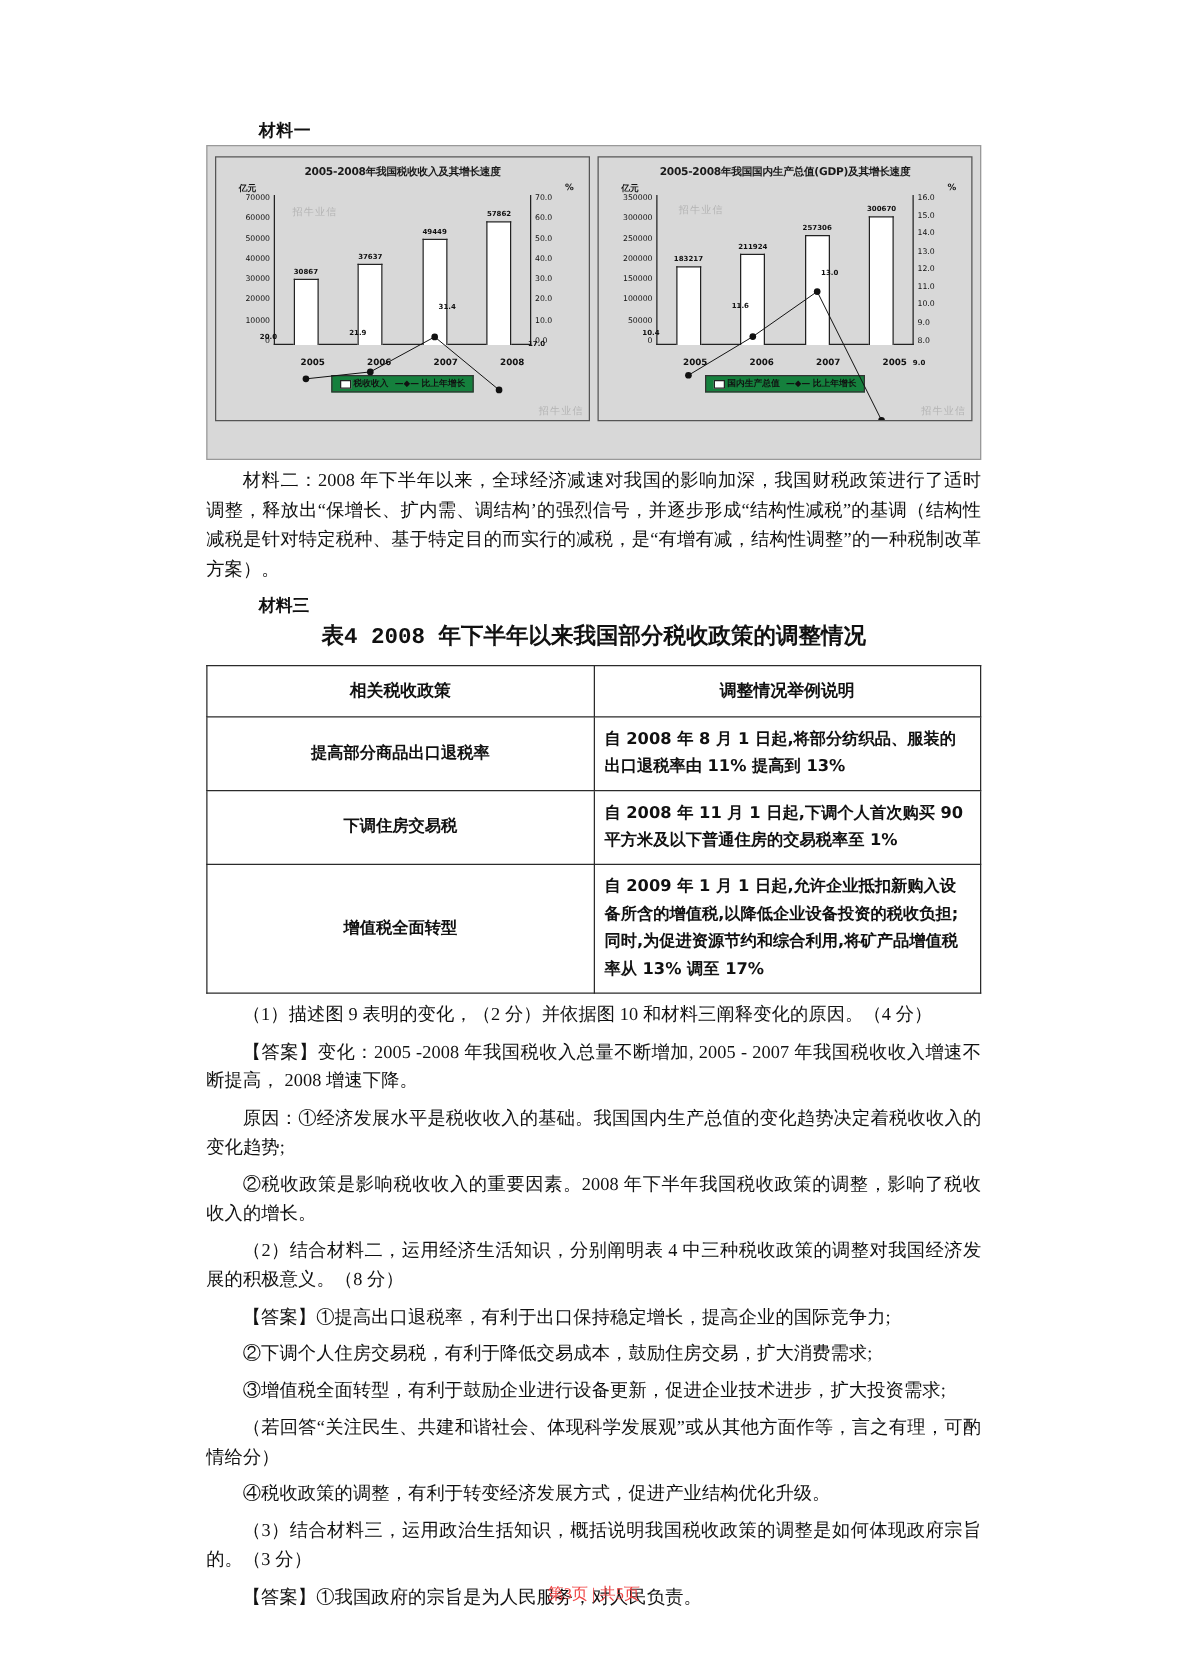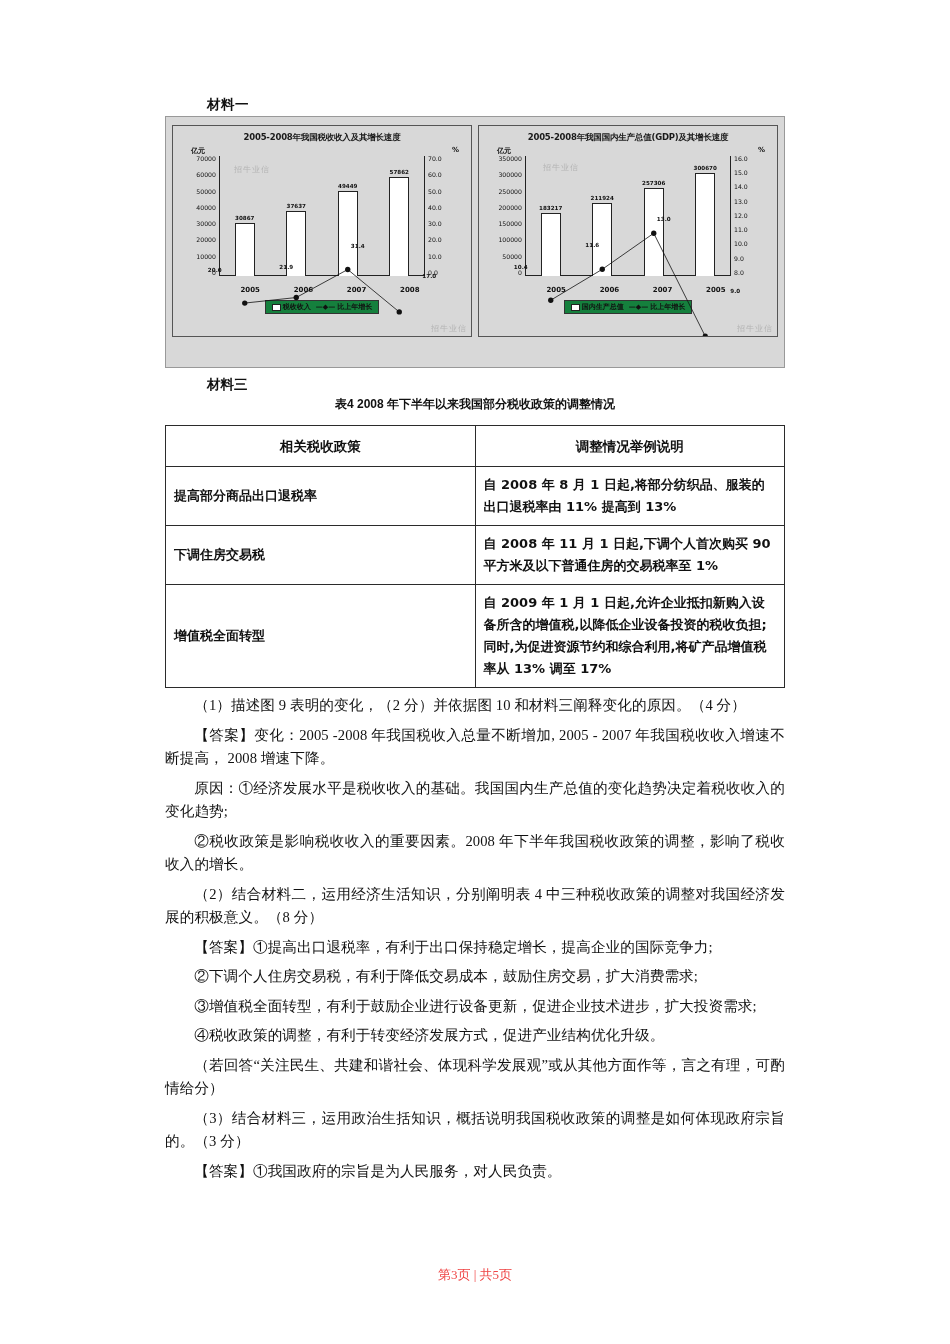--- a/index.html
+++ b/index.html
@@ -176,42 +176,42 @@
   p.indent{text-indent:2em;}
 
   
   .mat3-label{
     font-size:13.5px;font-weight:bold;
     margin:8px 0 2px 42px;
     font-family:"DejaVu Sans","Liberation Sans",sans-serif;
   }
   .tbl-caption{
     text-align:center;
-    font-size:12px;
+    font-size:18px;
     font-weight:bold;
     margin-bottom:0;
-    font-family:Liberation Sans, sans-serif;
+    font-family:Liberation Mono, monospace;
   }
   table.policy{
     width:100%;
     border-collapse:collapse;
     table-layout:fixed;
     font-family:"DejaVu Sans","Liberation Sans",sans-serif;
     margin-top:12px;
   }
   table.policy th,table.policy td{
     border:1px solid #2b2b2b;
     padding:7px 8px;
     font-size:13px;
     line-height:22px;
     font-weight:bold;
     vertical-align:middle;
   }
   table.policy th{text-align:center;font-size:13.5px;padding:9px 6px;}
-  table.policy td.left{width:208px;}
+  table.policy td.left{width:208px;text-align:center;}
   table.policy td.desc{text-align:left;}
 
   
   .footer{
     position:absolute;
     left:0;right:0;bottom:60px;
     text-align:center;
     font-size:13px;
     color:#ef4444;
     font-family:"Liberation Serif","DejaVu Serif",serif;
@@ -393,20 +393,21 @@
           <span class="swatch"></span>
             <span>国内生产总值</span>
             <span class="lmark">—◆—</span>
             <span>比上年增长</span>
         </div>
         <div class="watermark" style="right:4px;bottom:2px;">招牛业信</div>
       </div>
     </div>
 
 
+    <p class="para indent">材料二：2008 年下半年以来，全球经济减速对我国的影响加深，我国财税政策进行了适时调整，释放出“保增长、扩内需、调结构’的强烈信号，并逐步形成“结构性减税”的基调（结构性减税是针对特定税种、基于特定目的而实行的减税，是“有增有减，结构性调整”的一种税制改革方案）。</p>
 
     <div class="mat3-label">材料三</div>
     <div class="tbl-caption">表4  2008 年下半年以来我国部分税收政策的调整情况</div>
 
     <table class="policy">
       <thead>
         <tr>
           <th>相关税收政策</th>
           <th>调整情况举例说明</th>
         </tr>
@@ -429,21 +430,21 @@
 
     <p class="para indent">（1）描述图 9 表明的变化，（2 分）并依据图 10 和材料三阐释变化的原因。（4 分）</p>
     <p class="para indent">【答案】变化：2005 -2008 年我国税收入总量不断增加, 2005 - 2007 年我国税收收入增速不断提高， 2008 增速下降。</p>
     <p class="para indent">原因：①经济发展水平是税收收入的基础。我国国内生产总值的变化趋势决定着税收收入的变化趋势;</p>
     <p class="para indent">②税收政策是影响税收收入的重要因素。2008 年下半年我国税收政策的调整，影响了税收收入的增长。</p>
 
     <p class="para indent">（2）结合材料二，运用经济生活知识，分别阐明表 4 中三种税收政策的调整对我国经济发展的积极意义。（8 分）</p>
     <p class="para indent">【答案】①提高出口退税率，有利于出口保持稳定增长，提高企业的国际竞争力;</p>
     <p class="para indent">②下调个人住房交易税，有利于降低交易成本，鼓励住房交易，扩大消费需求;</p>
     <p class="para indent">③增值税全面转型，有利于鼓励企业进行设备更新，促进企业技术进步，扩大投资需求;</p>
+    <p class="para indent">（若回答“关注民生、共建和谐社会、体现科学发展观”或从其他方面作等，言之有理，可酌情给分）</p>
     <p class="para indent">④税收政策的调整，有利于转变经济发展方式，促进产业结构优化升级。</p>
-    <p class="para indent">（若回答“关注民生、共建和谐社会、体现科学发展观”或从其他方面作等，言之有理，可酌情给分）</p>
 
     <p class="para indent">（3）结合材料三，运用政治生括知识，概括说明我国税收政策的调整是如何体现政府宗旨的。（3 分）</p>
     <p class="para indent">【答案】①我国政府的宗旨是为人民服务，对人民负责。</p>
   </div>
 
   <div class="footer">第3页 | 共5页</div>
 </div>
 
 </body></html>

